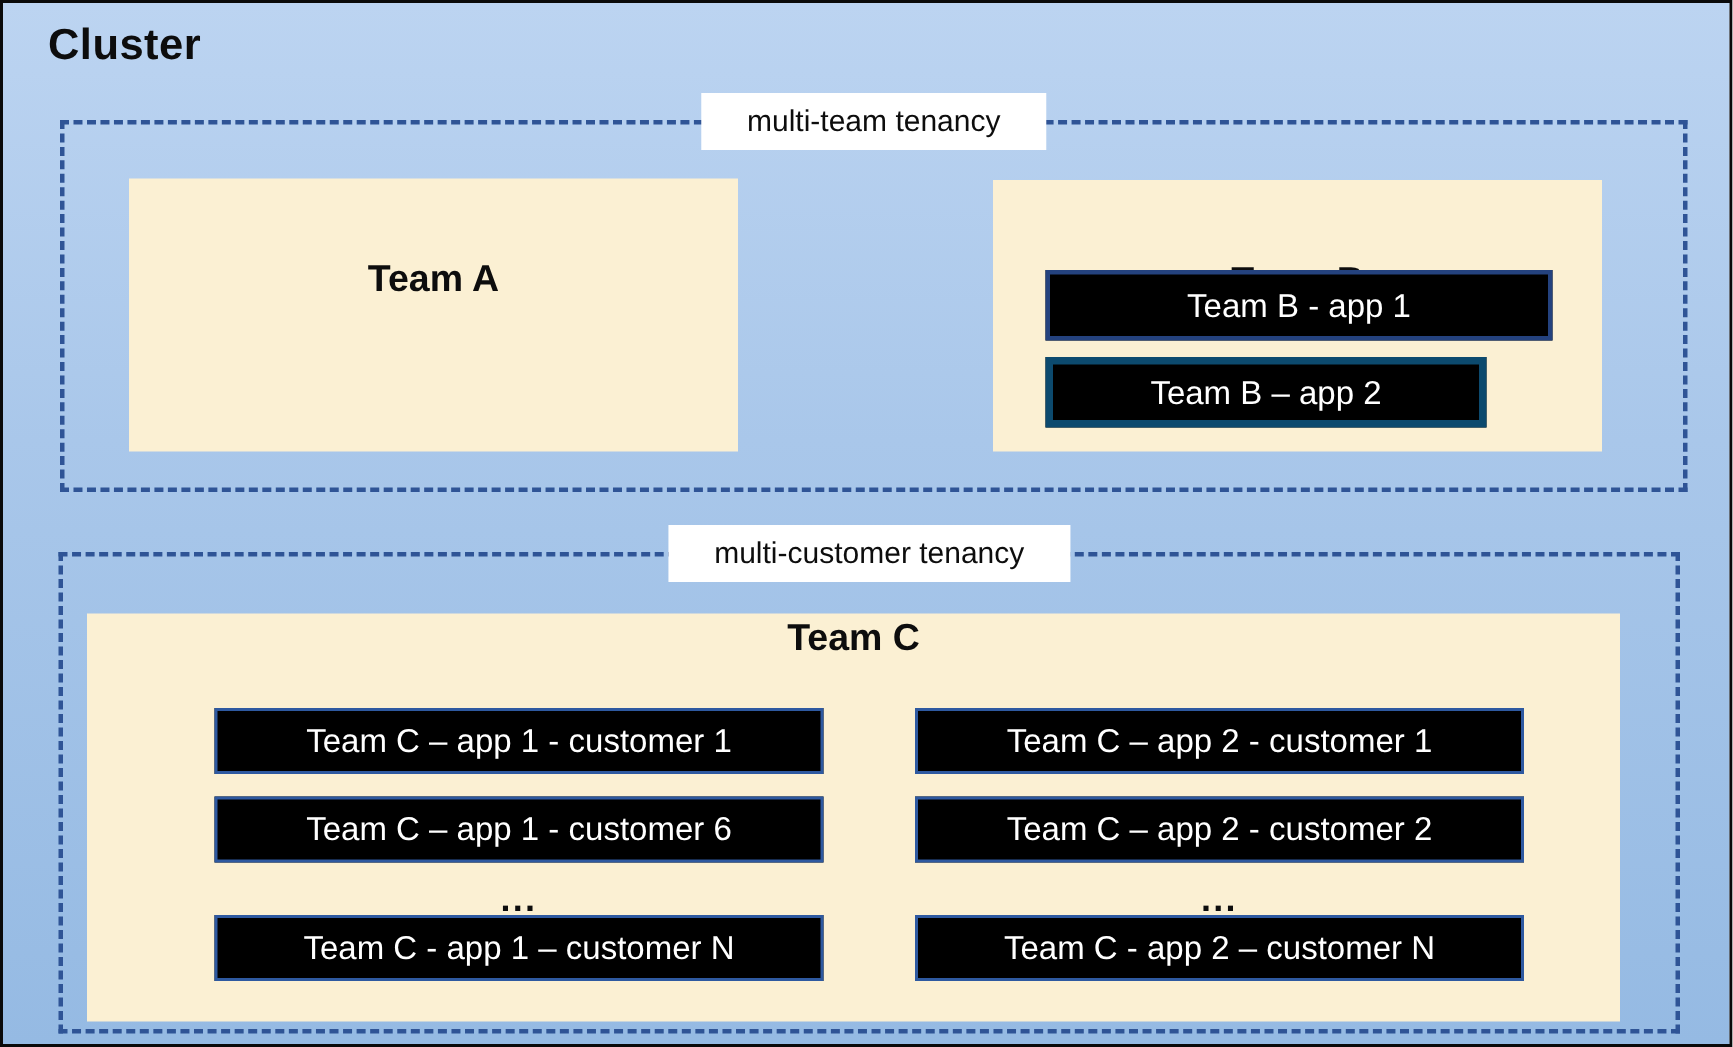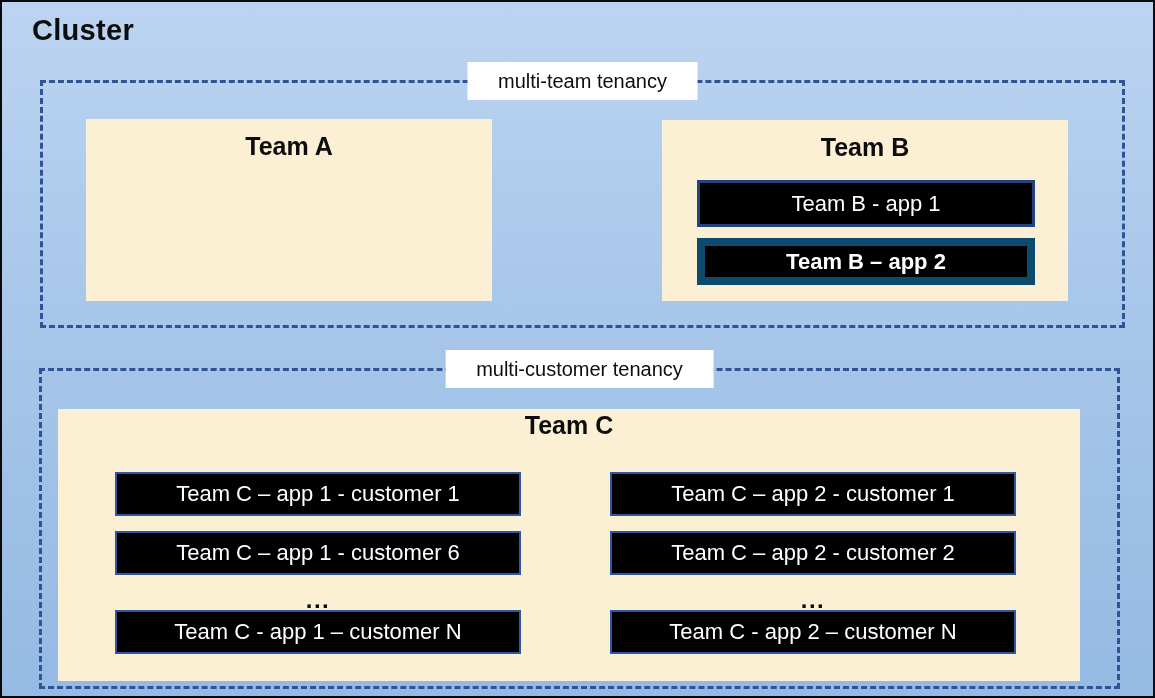--- a/index.html
+++ b/index.html
@@ -46,43 +46,43 @@
   }
   .team-title {
     text-align: center;
     font-weight: 700;
     font-size: 25px;
     color: #0d0d0d;
   }
   .team-a { left: 84px; top: 117px; width: 406px; height: 182px; }
   .team-b { left: 660px; top: 118px; width: 406px; height: 181px; }
   .team-c { left: 56px; top: 407px; width: 1022px; height: 272px; }
-  .team-a .team-title, .team-b .team-title { padding-top: 13px; }
+  .team-a .team-title, .team-b .team-title { padding-top: 13px; margin-top: 40px; }
   .team-c .team-title { padding-top: 2px; }
   .app {
     background: #000000;
     color: #ffffff;
     display: flex;
     align-items: center;
     justify-content: center;
     font-size: 22px;
     box-sizing: border-box;
     white-space: nowrap;
   }
   .app-a1 { position: absolute; left: 35px; top: 88px;  width: 338px; height: 48px; border: 3px solid #24427e; }
   .app-b1 { position: absolute; left: 35px; top: 60px;  width: 338px; height: 47px; border: 3px solid #24427e; }
-  .app-b2 { position: absolute; left: 35px; top: 118px; width: 338px; height: 47px; border: 8px solid #0c4a6e; font-weight: bold; }
+  .app-b2 { position: absolute; left: 35px; top: 118px; width: 294px; height: 47px; border: 5px solid #0c4a6e; }
   .app-col {
     position: absolute;
     top: 63px;
     width: 406px;
     display: flex;
     flex-direction: column;
   }
-  .app-col-1 { left: 57px; }
+  .app-col-1 { left: 85px; }
   .app-col-2 { left: 552px; }
   .app-col .app {
     height: 44px;
     border: 2px solid #2e59a0;
     margin-bottom: 15px;
   }
   .ellipsis {
     height: 20px;
     margin-bottom: 0;
     display: flex;

